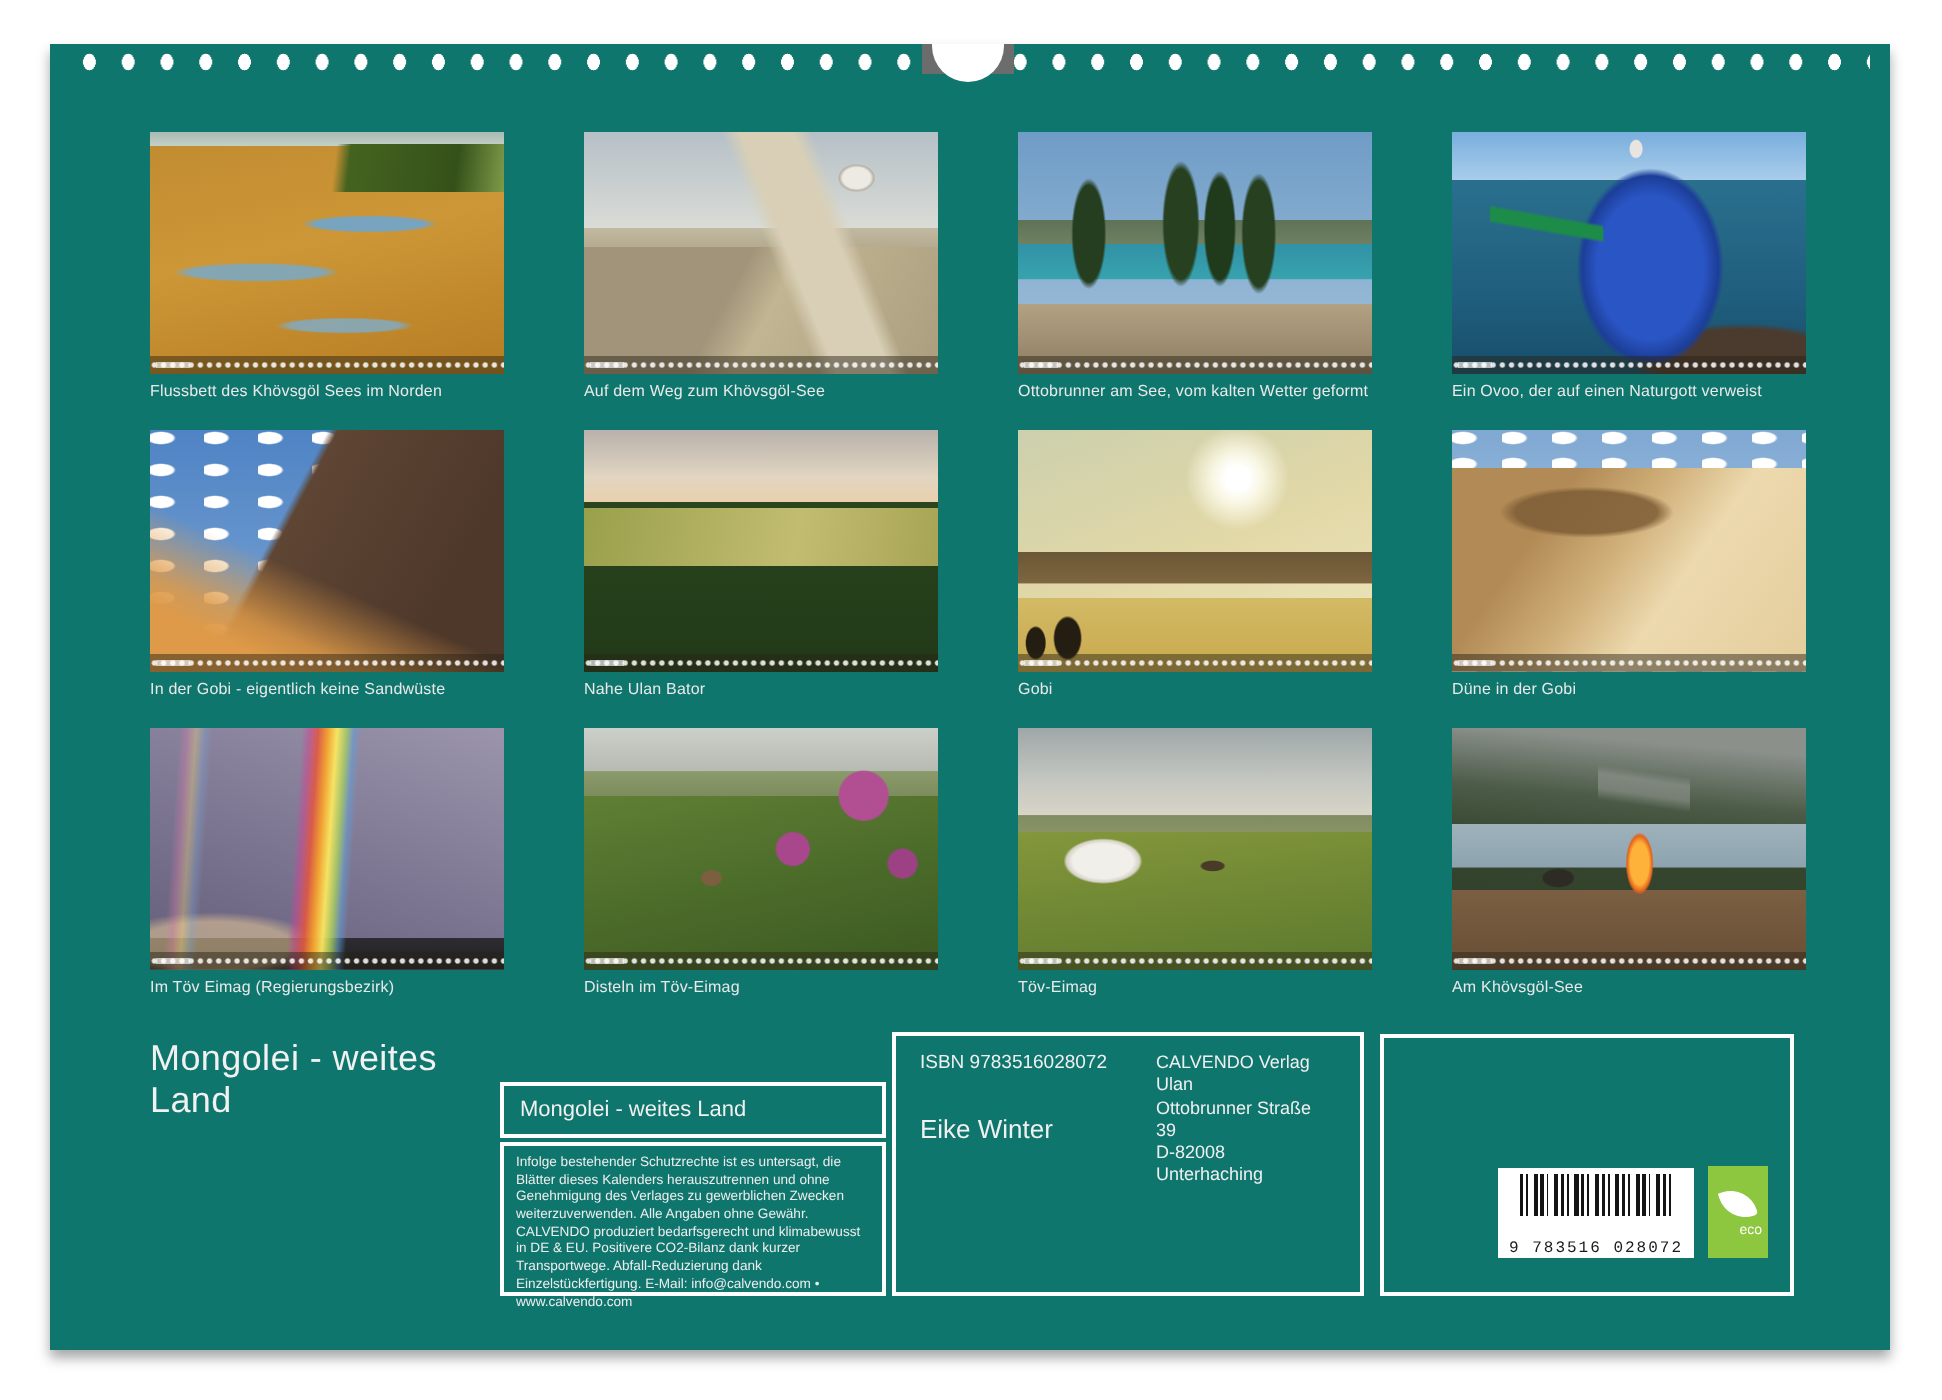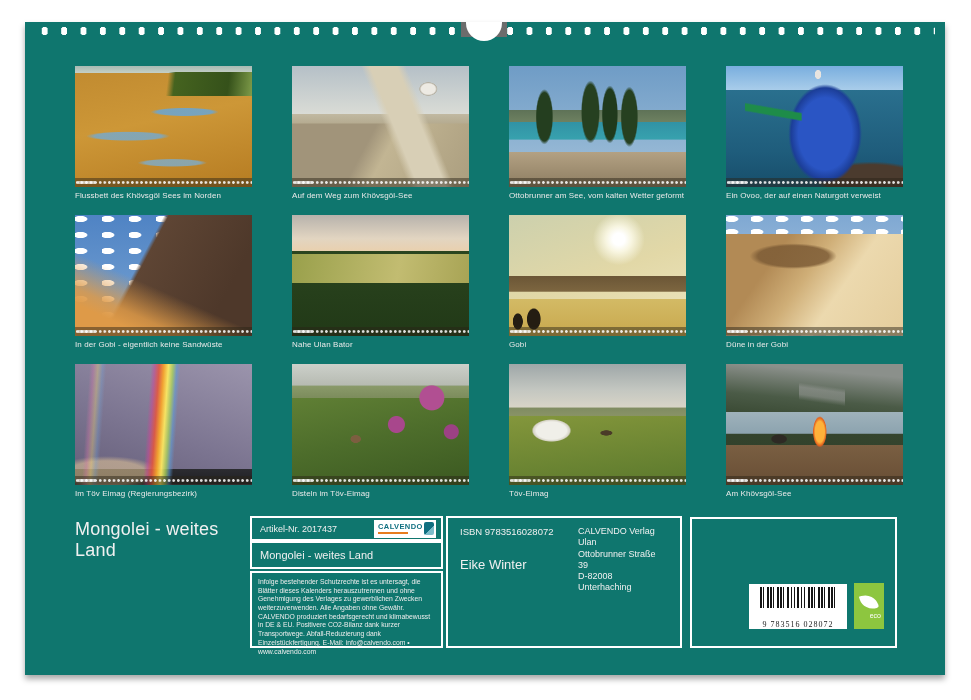--- a/index.html
+++ b/index.html
@@ -129,21 +129,21 @@
   .cal-logo .sub{width:30px;height:2px;background:#e87c1e;margin-top:1px;}
   .cal-logo .mark{width:10px;height:13px;border-radius:2px;
     background:linear-gradient(135deg,#0f6f80 58%,#7cbcc9 58%);}
   
   .barcode{position:absolute;left:57px;top:65px;width:98px;height:45px;background:#ffffff;
     display:flex;flex-direction:column;align-items:center;justify-content:flex-start;padding-top:3px;box-sizing:border-box;}
   .bars{width:76px;height:29px;background:
     repeating-linear-gradient(90deg,#141414 0 1.6px, #fff 1.6px 3.1px, #141414 3.1px 4px, #fff 4px 6.8px,
       #141414 6.8px 8.9px, #fff 8.9px 10.2px);}
   .bc-digits{font-size:8px;color:#1a1a1a;letter-spacing:1px;margin-top:12px;
-    font-family:Liberation Serif, serif;}
+    font-family:Liberation Mono, monospace;}
   
   .eco{position:absolute;left:162px;top:64px;width:30px;height:46px;background:#8dc63f;
     display:flex;flex-direction:column;align-items:center;justify-content:center;}
   .leaf{width:16px;height:16px;background:#ffffff;border-radius:0 85% 12% 85%;
     transform:rotate(-18deg);}
   .eco-word{font-size:7px;color:#ffffff;margin-top:2px;align-self:flex-end;margin-right:3px;}
 </style>
 </head>
 <body>
 
@@ -224,30 +224,20 @@
       <figure>
         <div class="img ph12">
           <div class="calstrip"></div>
         </div>
         <figcaption>Am Khövsgöl-See</figcaption>
       </figure>
     </div>
 
     <div class="big-title">Mongolei - weites Land</div>
 
-    <div class="wbox box-art">
-      <span class="lbl">Artikel-Nr. 2017437</span>
-      <span class="cal-logo">
-        <span class="txt">
-          <span class="word">CALVENDO</span>
-          <span class="sub"></span>
-        </span>
-        <span class="mark"></span>
-      </span>
-    </div>
 
     <div class="wbox box-prodtitle">
       <span>Mongolei - weites Land</span>
     </div>
 
     <div class="wbox box-legal">
       <span>Infolge bestehender Schutzrechte ist es untersagt, die Blätter dieses Kalenders herauszutrennen und ohne Genehmigung des Verlages zu gewerblichen Zwecken weiterzuverwenden. Alle Angaben ohne Gewähr. CALVENDO produziert bedarfsgerecht und klimabewusst in DE &amp; EU. Positivere CO2-Bilanz dank kurzer Transportwege. Abfall-Reduzierung dank Einzelstückfertigung. E-Mail: info@calvendo.com • www.calvendo.com</span>
     </div>
 
     <div class="wbox box-mid">

